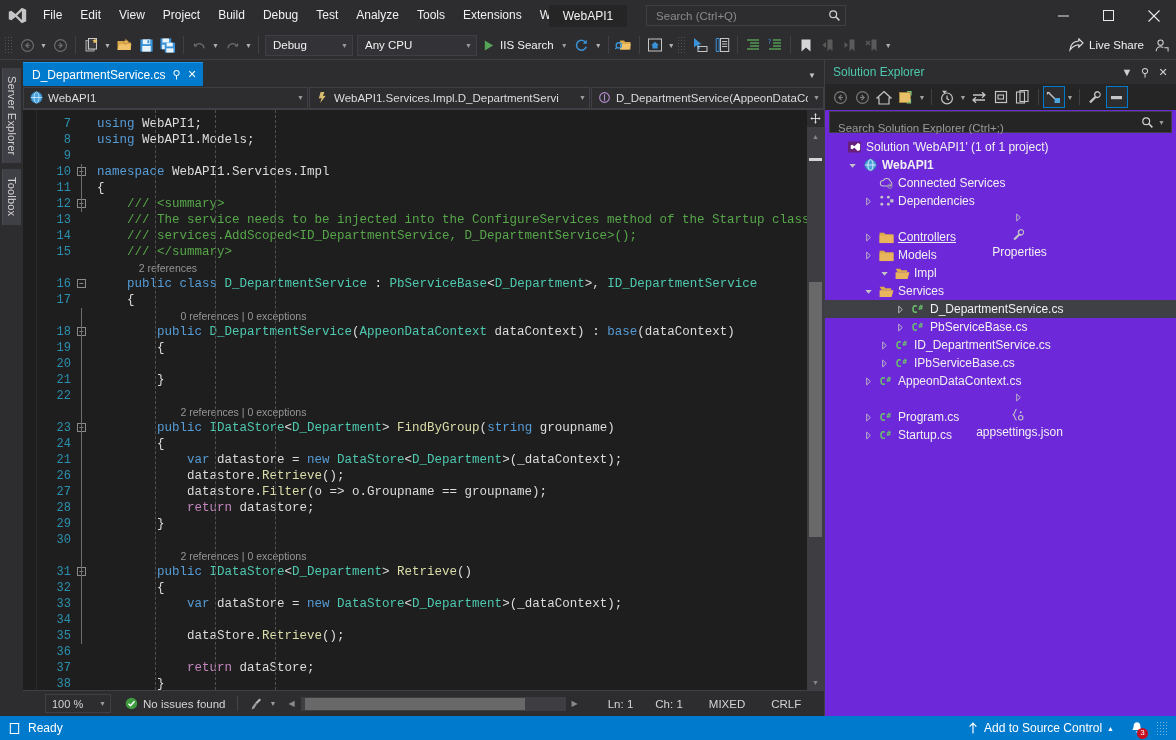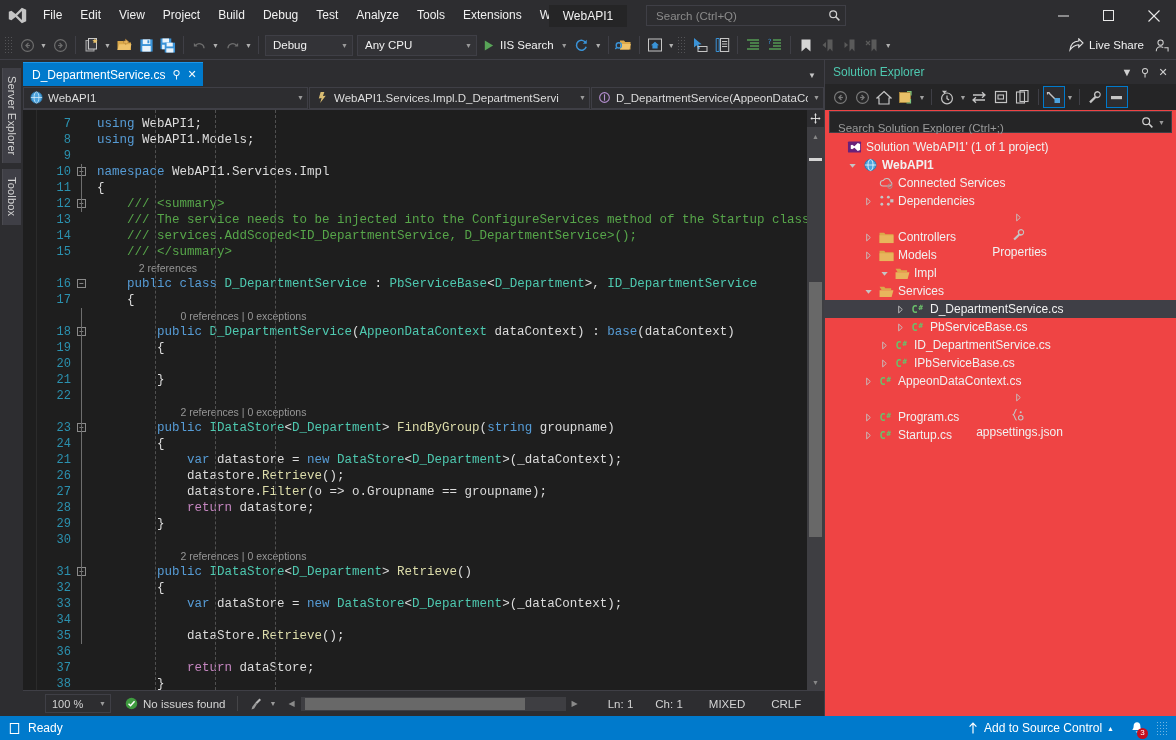--- a/index.html
+++ b/index.html
@@ -357,21 +357,21 @@
   .hs-thumb {
     position: absolute; left: 4px; top: 1px;
     width: 290px; height: 12px; background: #686868;
   }
   .ln-info { margin-left: 24px; display: flex; gap: 22px; }
   .enc-info { margin-left: 26px; display: flex; gap: 26px; }
 
   
   .solexp {
     width: 352px; flex: 0 0 352px;
-    background: #ef4444;
+    background: #6d28d9;
     display: flex; flex-direction: column;
     border-left: 1px solid #3f3f46;
   }
   .se-head {
     height: 24px; flex: 0 0 24px;
     display: flex; align-items: center;
     padding: 0 4px 0 8px;
     color: #f1f1f1; font-size: 12px;
     background: #2d2d30;
   }
@@ -1105,21 +1105,21 @@
                 <path d="M3 1.2 7 5 3 8.8z" fill="none" stroke="#c5c5c5" stroke-width="1"></path>
               </svg>
             </span>
             <span class="ticon">
               <svg width="15" height="14" viewBox="0 0 16 15">
                 <path d="M10.8 1a3.6 3.6 0 0 0-3.1 5.4l-5.2 5.2 1.6 1.6 5.2-5.2A3.6 3.6 0 1 0 10.8 1zm0 1.4a2.2 2.2 0 1 1 0 4.4 2.2 2.2 0 0 1 0-4.4z" fill="#c5c5c5"></path>
               </svg>
             </span>
             <span class="tlabel">Properties</span>
           </div>
-          <div class="tnode" style="padding-left: 36px;">
+          <div class="tnode" style="padding-left: 36px; text-decoration: underline;">
             <span class="tw">
               <svg width="9" height="9" viewBox="0 0 10 10">
                 <path d="M3 1.2 7 5 3 8.8z" fill="none" stroke="#c5c5c5" stroke-width="1"></path>
               </svg>
             </span>
             <span class="ticon">
               <svg width="15" height="13" viewBox="0 0 16 14">
                 <path d="M0.5 2h5l1.3 1.6h8.7V13H0.5z" fill="#dba94a"></path>
                 <path d="M0.5 4.6h15v8.4H0.5z" fill="#e8b55c"></path>
               </svg>

